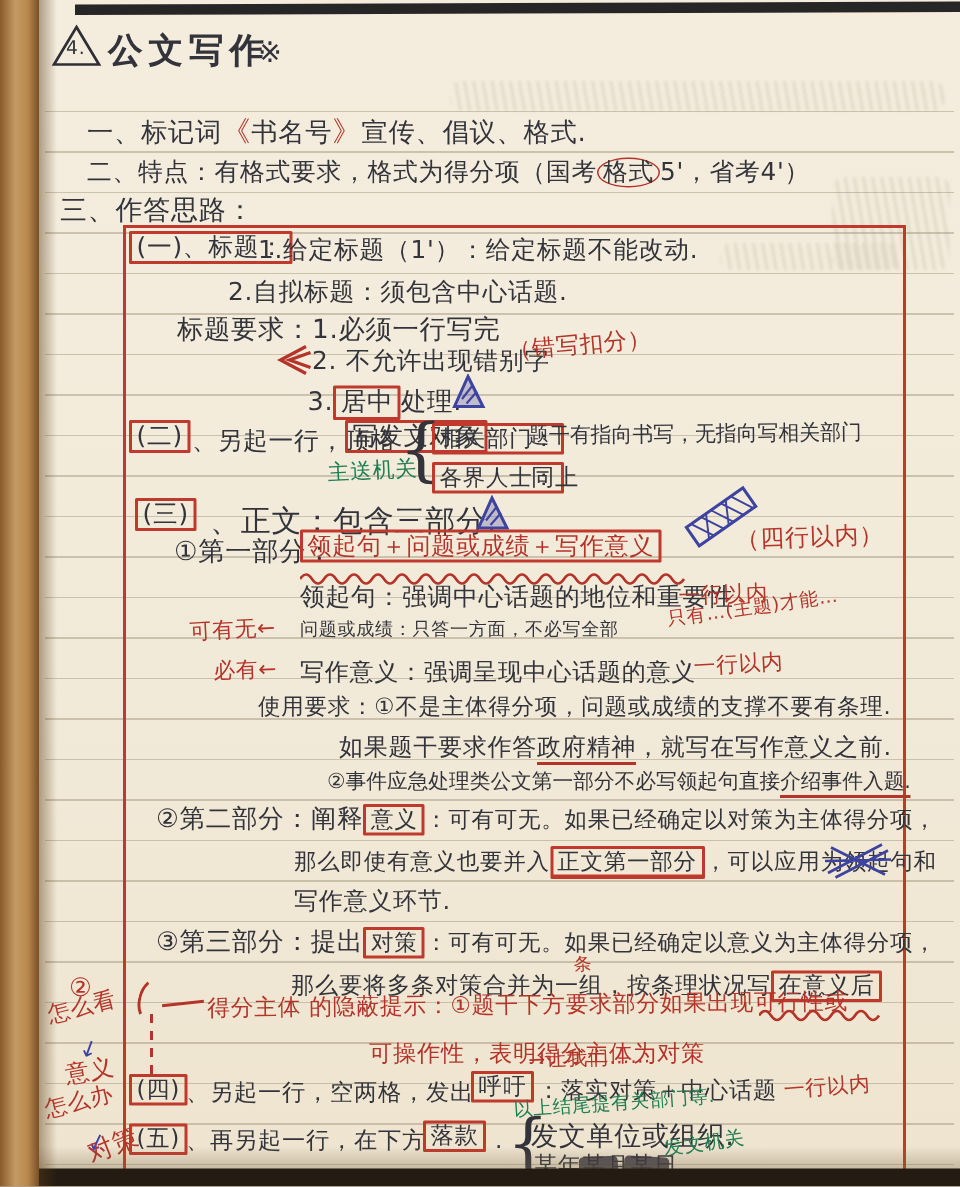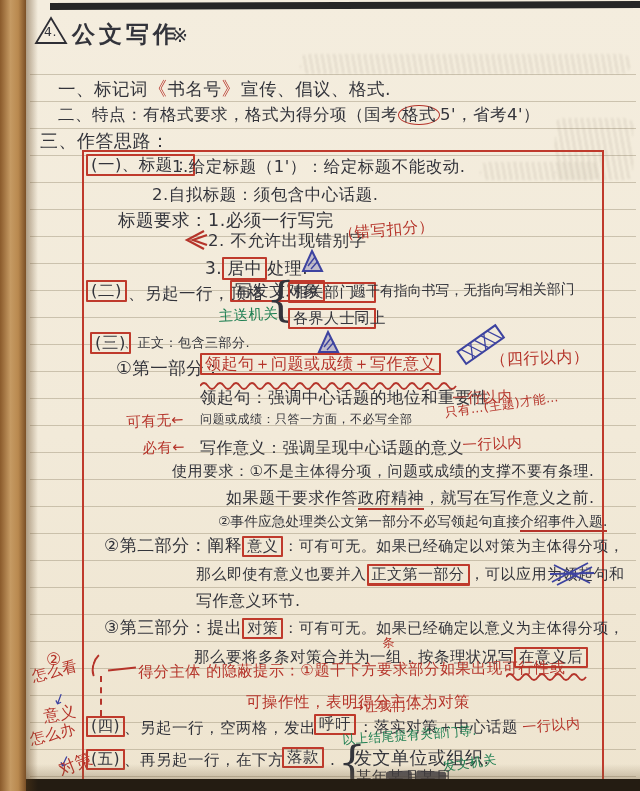--- a/index.html
+++ b/index.html
@@ -88,21 +88,21 @@
   <div class="t" style="left:128px;top:285px;font-size:16.5px;">、另起一行，顶格</div>
   <div class="t rbox" style="left:230px;top:280px;font-size:16.5px;">写发文对象</div>
   <div class="t green" style="left:218px;top:308px;font-size:14.5px;transform:rotate(-3deg);">主送机关</div>
   <div class="t brace" style="left:266px;top:274px;font-size:46px;">{</div>
   <div class="t rbox" style="left:288px;top:282px;font-size:15px;">相关部门：</div>
   <div class="t" style="left:352px;top:284px;font-size:14.2px;letter-spacing:0;transform:rotate(-.6deg) scaleX(.98);">题干有指向书写，无指向写相关部门</div>
   <div class="t rbox" style="left:288px;top:308px;font-size:15px;">各界人士：</div>
   <div class="t" style="left:354px;top:310px;font-size:15.5px;">同上</div>
 
   <div class="t rbox" style="left:90px;top:332px;font-size:16.5px;">(三)</div>
-  <div class="t" style="left:124px;top:336px;font-size:13px;">、正文：包含三部分.</div>
+  <div class="t" style="left:140px;top:336px;font-size:20px;">、正文：包含三部分.</div>
   <svg class="deco" style="left:316px;top:330px;" width="24" height="26">
     <path d="M12 2 L22 22 L3 22 Z" fill="rgba(64,70,165,.28)" stroke="#3d43a0" stroke-width="2"></path>
     <path d="M8 17 L15 8 M11 20 L18 12" stroke="#3d43a0" stroke-width="1.4"></path>
   </svg>
 
   <div class="t" style="left:104px;top:359px;font-size:17.5px;margin-left:12px;">①第一部分：</div>
   <div class="t rbox red" style="left:200px;top:353px;font-size:16px;border-width:2.2px;">领起句＋问题或成绩＋写作意义</div>
   <svg class="deco" style="left:200px;top:381px;" width="264" height="10">
     <path d="M0 5 q4 -6 8 0 t8 0 t8 0 t8 0 t8 0 t8 0 t8 0 t8 0 t8 0 t8 0 t8 0 t8 0 t8 0 t8 0 t8 0 t8 0 t8 0 t8 0 t8 0 t8 0 t8 0 t8 0 t8 0 t8 0 t8 0 t8 0 t8 0 t8 0 t8 0 t8 0 t8 0 t8 0" fill="none" stroke="#b5342a" stroke-width="1.8"></path>
   </svg>

